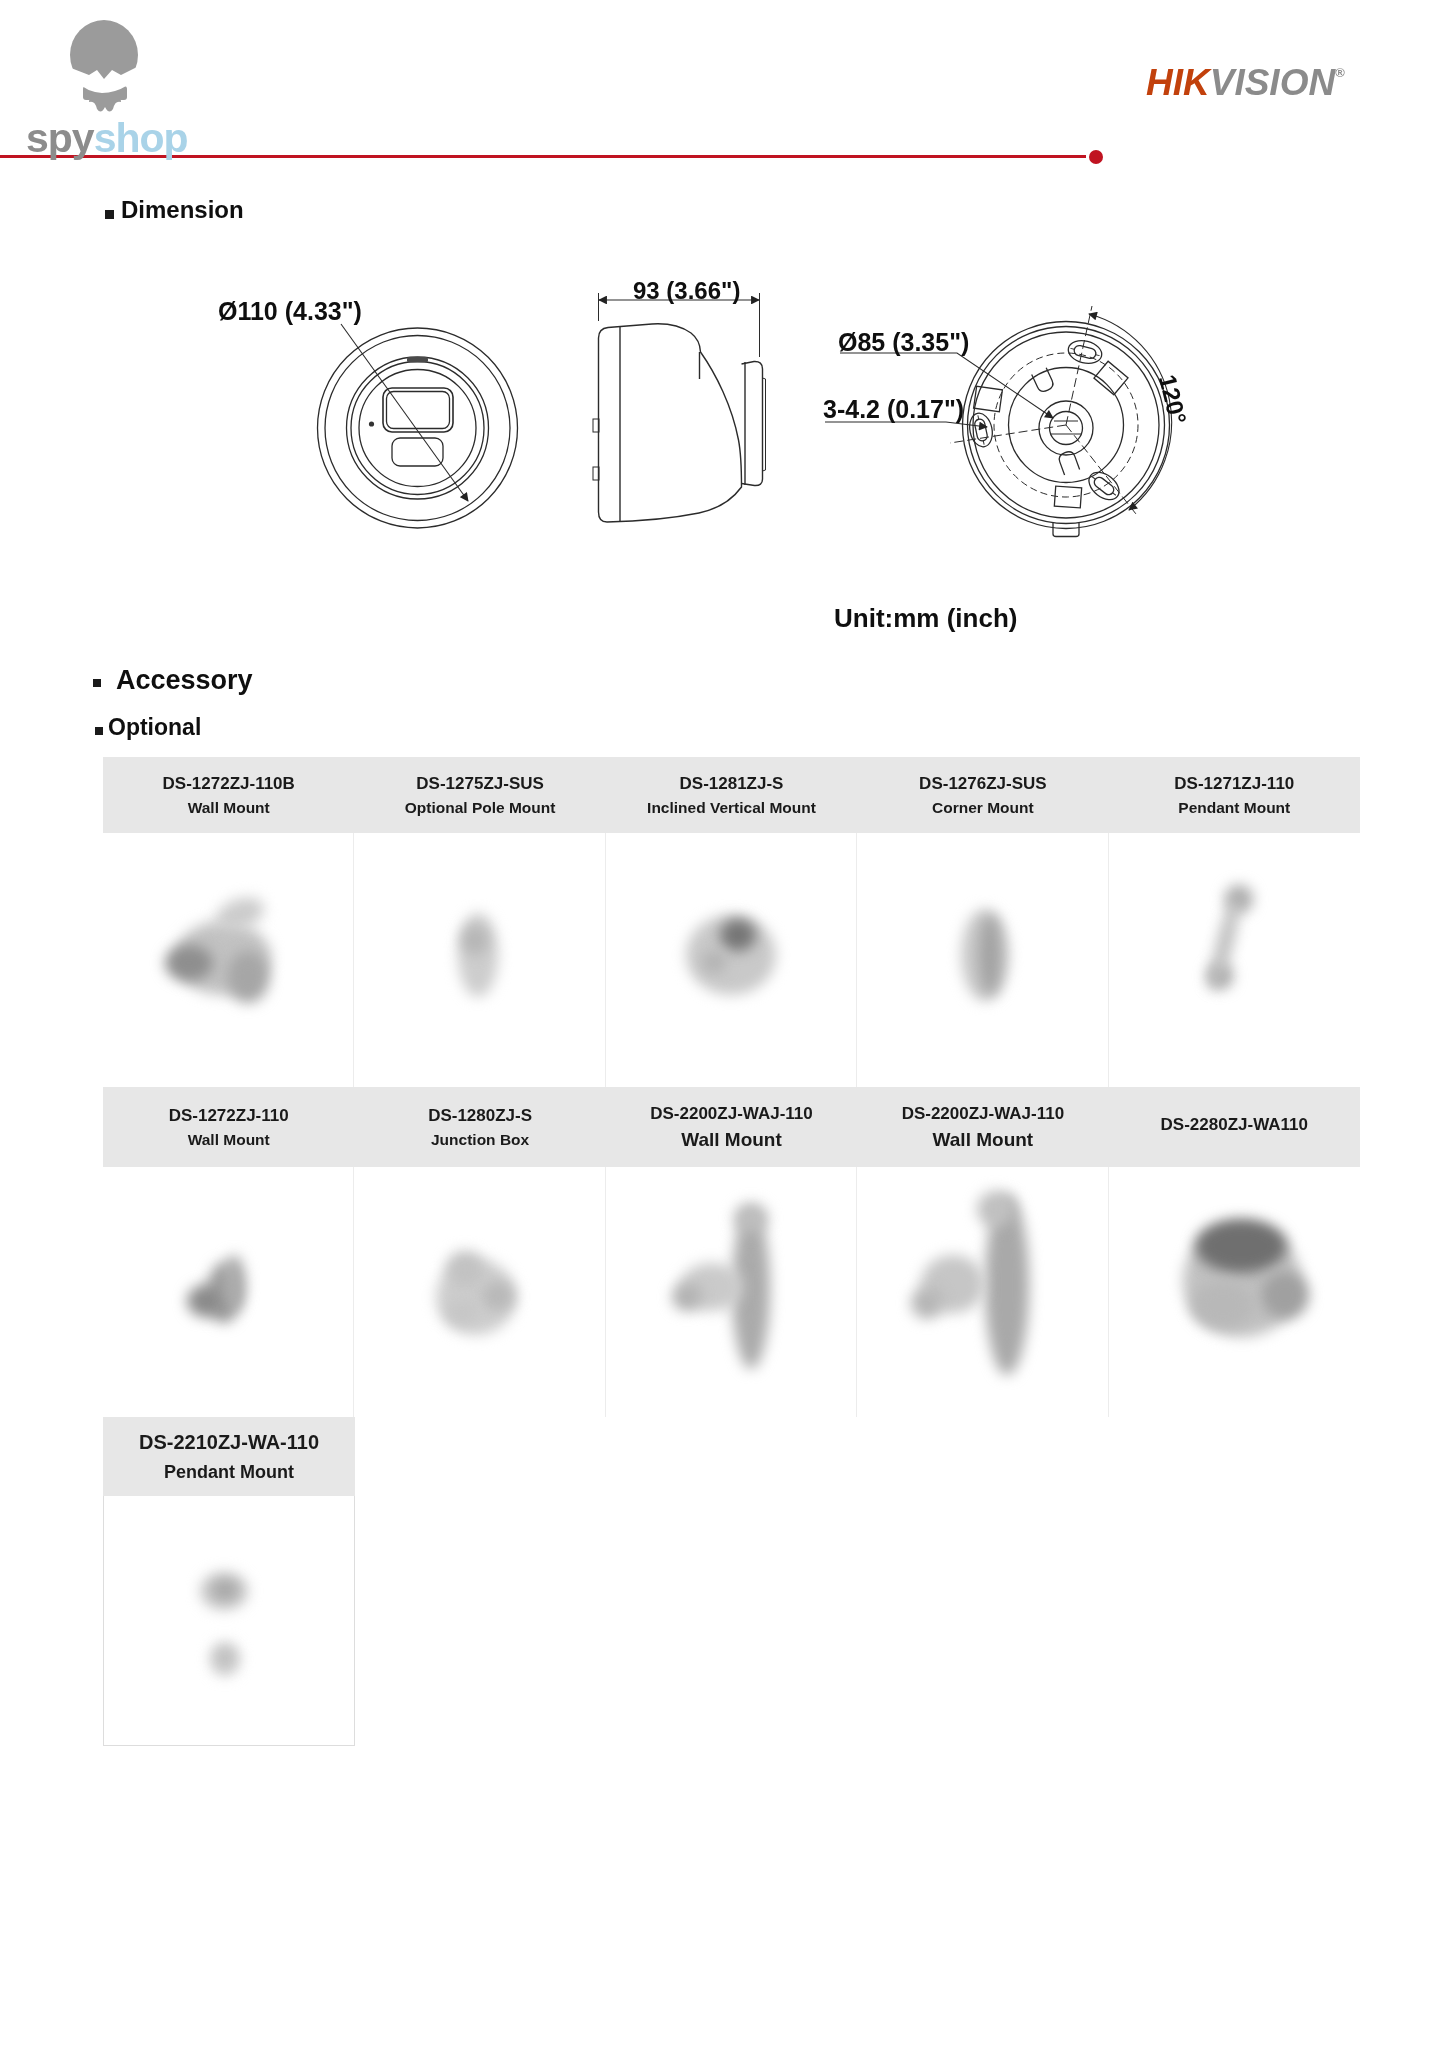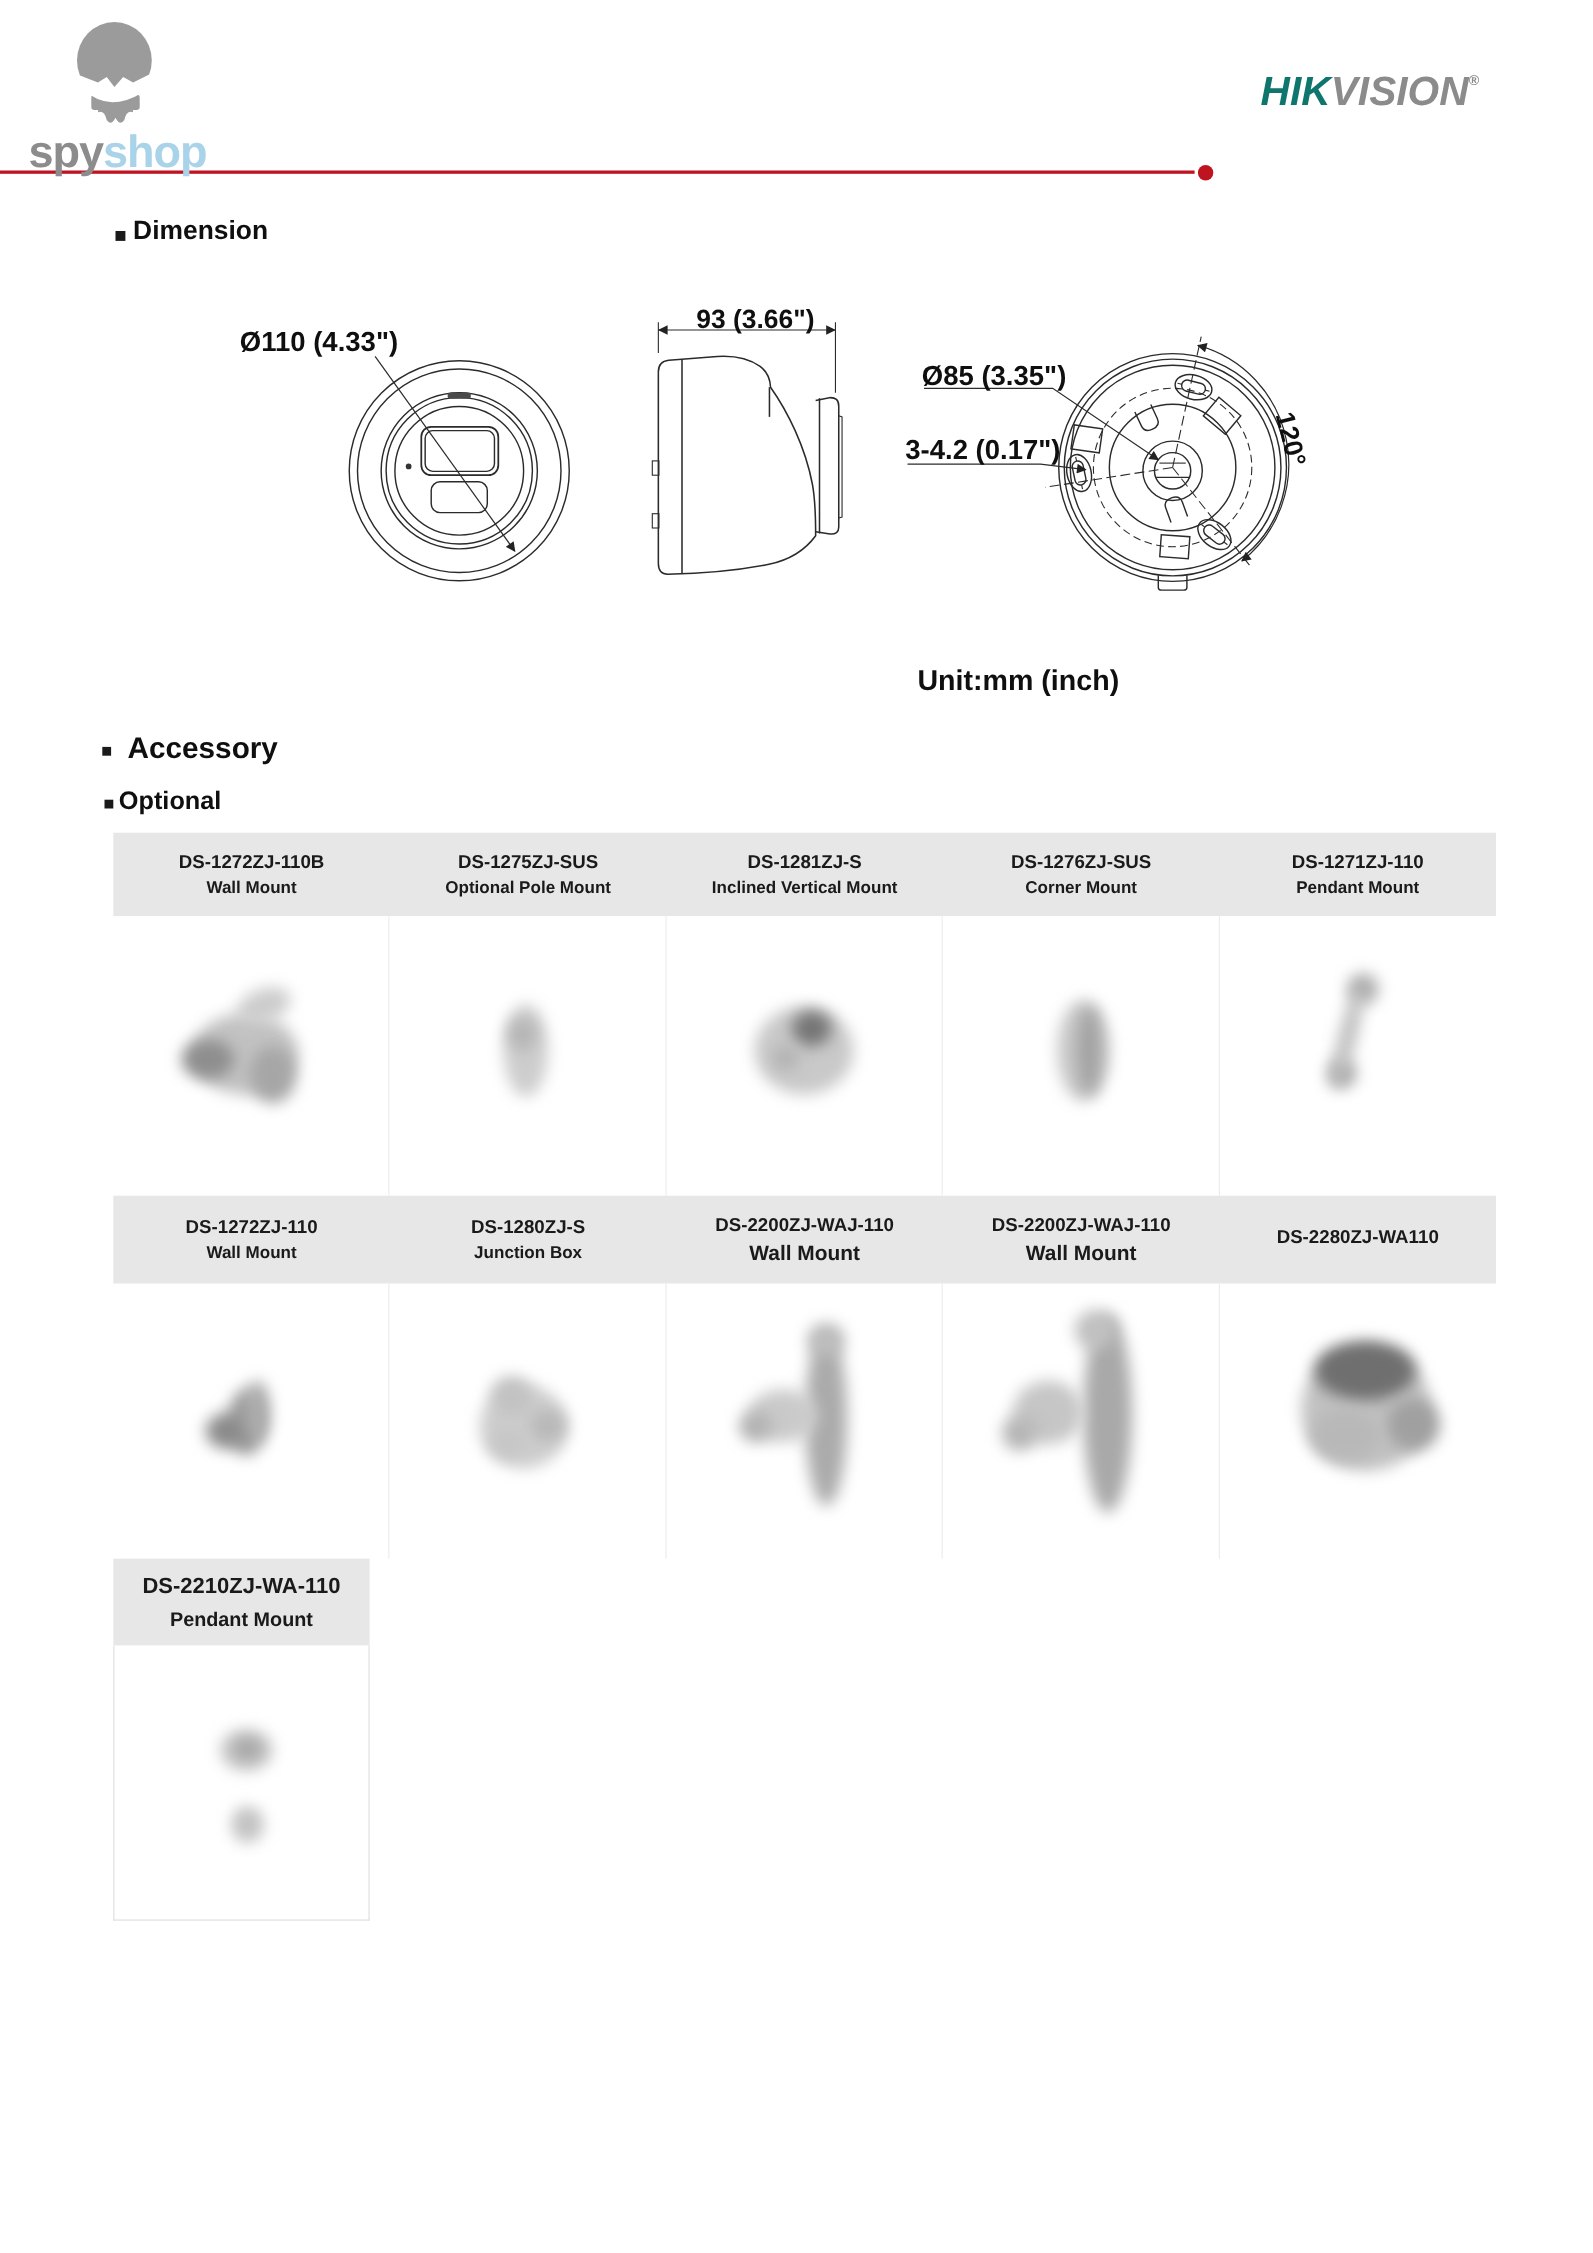--- a/index.html
+++ b/index.html
@@ -7,21 +7,21 @@
         font-family:"Liberation Sans","DejaVu Sans",sans-serif;color:#1a1a1a;}
 
   
   .redline{position:absolute;left:0;top:155px;width:1086px;height:3px;background:#c01321;}
   .reddot{position:absolute;left:1089px;top:150px;width:14px;height:14px;border-radius:50%;background:#c01321;}
   .spylogo{position:absolute;left:55px;top:14px;}
   .spytext{position:absolute;left:26px;top:118px;font-size:41px;font-weight:bold;letter-spacing:-1px;line-height:1;z-index:2;}
   .spytext .spy{color:#8c8c8c;}
   .spytext .shop{color:#a9d3e8;}
   .hiklogo{position:absolute;left:1146px;top:64px;font-size:37px;font-weight:bold;font-style:italic;line-height:1;white-space:nowrap;}
-  .hiklogo .hik{color:#0f766e;text-align:right;}
+  .hiklogo .hik{color:#c2410c;text-align:right;}
   .hiklogo .vision{color:#8b8b8b;}
   .hiklogo .reg{font-size:13px;color:#8b8b8b;font-style:normal;vertical-align:18px;}
 
   
   .sq{position:absolute;background:#1a1a1a;}
   .sec-title{position:absolute;font-weight:bold;color:#0f0f0f;white-space:nowrap;}
 
   
   .dim-label{position:absolute;font-weight:bold;font-size:25px;color:#0f0f0f;white-space:nowrap;}
   .dim-svg{position:absolute;left:0;top:0;width:1448px;height:640px;}
@@ -30,21 +30,21 @@
   .acc-table{position:absolute;left:103px;top:757px;width:1257px;}
   .acc-hrow{display:grid;grid-template-columns:repeat(5,1fr);background:#e7e7e7;}
   .acc-irow{display:grid;grid-template-columns:repeat(5,1fr);background:#fff;}
   .acc-hcell{display:flex;flex-direction:column;align-items:center;justify-content:center;gap:5px;text-align:center;}
   .model{font-size:17px;font-weight:bold;}
   .type{font-size:15.5px;font-weight:bold;}
   .type-lg{font-size:19px;}
   .acc-icell{position:relative;border-right:1px solid #ececec;overflow:hidden;}
   .acc-icell:last-child{border-right:none;}
   .h76{height:76px;} .h80{height:80px;} .h254{height:254px;} .h250{height:250px;}
-  .row3{width:233px;}
+  .row3{width:252px;}
   .row3-head{height:79px;background:#e7e7e7;display:flex;flex-direction:column;align-items:center;justify-content:center;gap:8px;text-align:center;}
   .row3-head .model{font-size:20px;}
   .row3-head .type{font-size:18px;}
   .row3-img{position:relative;height:249px;background:#fff;border:1px solid #dddddd;border-top:none;overflow:hidden;}
 
   
   .bl{position:absolute;border-radius:50%;filter:blur(7px);}
 </style>
 </head>
 <body>

